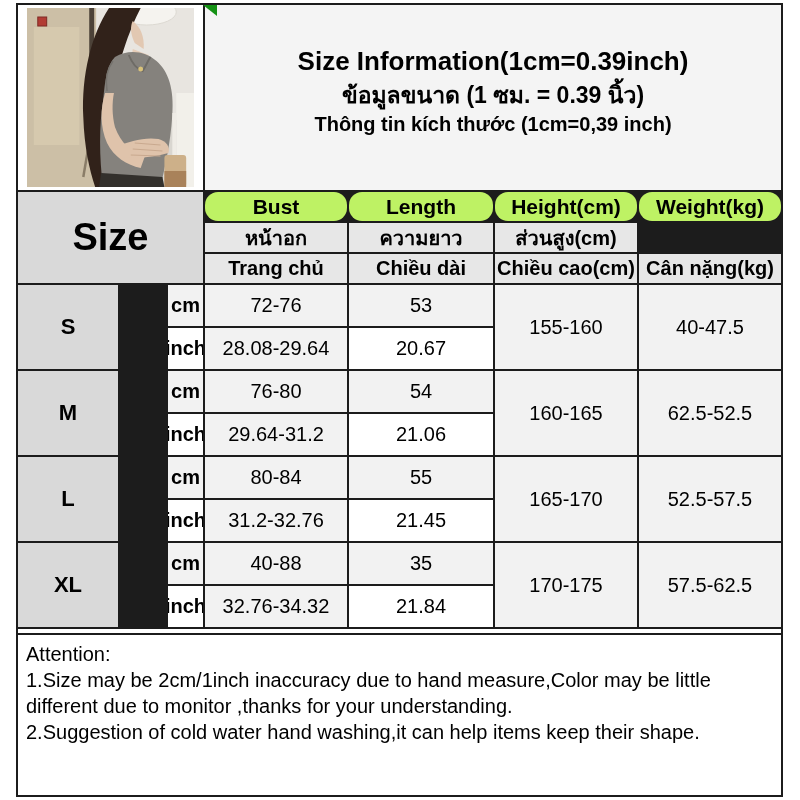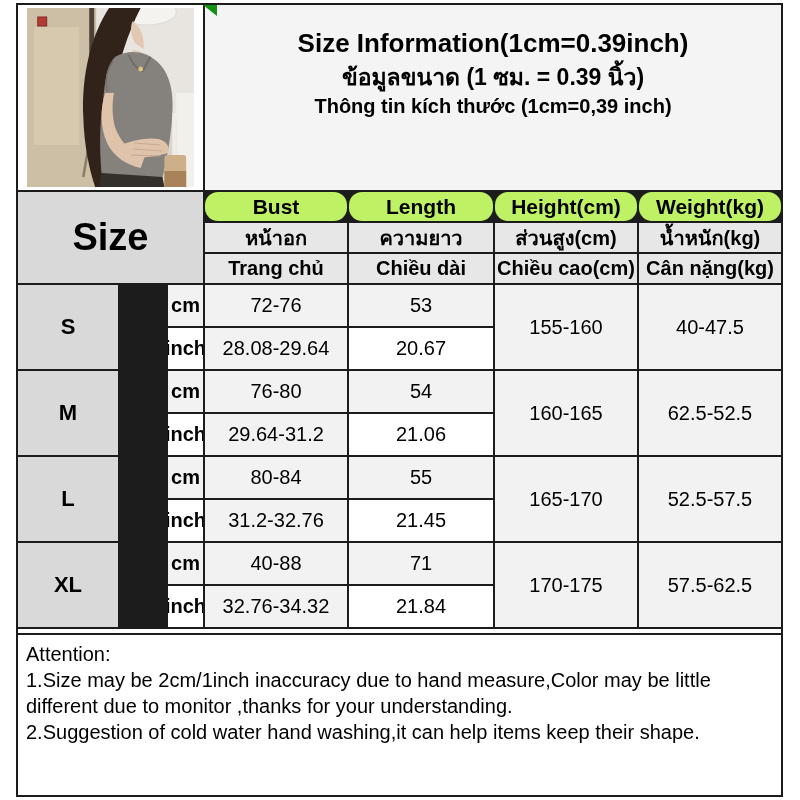--- a/index.html
+++ b/index.html
@@ -14,21 +14,21 @@
     border:2px solid #1c1c1c;background:#fff;
     display:flex;flex-direction:column;box-sizing:content-box;
   }
   
   .top{display:flex;height:185px;border-bottom:2px solid #1c1c1c;flex:0 0 auto;}
   .photo-cell{width:185px;flex:0 0 185px;border-right:2px solid #1c1c1c;background:#fff;}
   .photo-cell svg{display:block;width:100%;height:100%;}
   .title-cell{
     flex:1;background:#f4f4f4;position:relative;
     display:flex;flex-direction:column;align-items:center;justify-content:flex-start;
-    padding-top:24px;gap:5px;text-align:center;
+    padding-top:42px;gap:5px;text-align:center;
   }
   .flag{position:absolute;left:-2px;top:0;}
   .t-en{font-size:26px;font-weight:bold;line-height:1.15;}
   .t-th{font-size:23px;font-weight:bold;line-height:1.15;}
   .t-vi{font-size:20px;font-weight:bold;line-height:1.15;}
   
   .grid{
     flex:0 0 auto;
     display:grid;
     grid-template-columns:100px 83px 142px 144px 142px 1fr;
@@ -106,21 +106,20 @@
   <div class="grid">
 
     <div class="c szbig" style="grid-area:1/1/4/3">Size</div>
     <div class="c hdr" style="grid-area:1/3/2/4">Bust</div>
     <div class="c hdr" style="grid-area:1/4/2/5">Length</div>
     <div class="c hdr" style="grid-area:1/5/2/6">Height(cm)</div>
     <div class="c hdr" style="grid-area:1/6/2/7">Weight(kg)</div>
     <div class="c hdr-th" style="grid-area:2/3/3/4">หน้าอก</div>
     <div class="c hdr-th" style="grid-area:2/4/3/5">ความยาว</div>
     <div class="c hdr-th" style="grid-area:2/5/3/6">ส่วนสูง(cm)</div>
-    <div class="c hdr-th" style="grid-area:2/6/3/7">น้ำหนัก(kg)</div>
     <div class="c hdr-vi" style="grid-area:3/3/4/4">Trang chủ</div>
     <div class="c hdr-vi" style="grid-area:3/4/4/5">Chiều dài</div>
     <div class="c hdr-vi" style="grid-area:3/5/4/6">Chiều cao(cm)</div>
     <div class="c hdr-vi" style="grid-area:3/6/4/7">Cân nặng(kg)</div>
 
     <div class="c szletter" style="grid-area:4/1/6/2">S</div>
     <div class="c unit bg-lt" style="grid-area:4/2/5/3">cm</div>
     <div class="c val bg-lt" style="grid-area:4/3/5/4">72-76</div>
     <div class="c val bg-lt" style="grid-area:4/4/5/5">53</div>
     <div class="c val bg-lt" style="grid-area:4/5/6/6">155-160</div>
@@ -145,21 +144,21 @@
     <div class="c val bg-lt" style="grid-area:8/4/9/5">55</div>
     <div class="c val bg-lt" style="grid-area:8/5/10/6">165-170</div>
     <div class="c val bg-lt" style="grid-area:8/6/10/7">52.5-57.5</div>
     <div class="c unit bg-wh" style="grid-area:9/2/10/3">inch</div>
     <div class="c val bg-lt" style="grid-area:9/3/10/4">31.2-32.76</div>
     <div class="c val bg-wh" style="grid-area:9/4/10/5">21.45</div>
 
     <div class="c szletter" style="grid-area:10/1/12/2">XL</div>
     <div class="c unit bg-lt" style="grid-area:10/2/11/3">cm</div>
     <div class="c val bg-lt" style="grid-area:10/3/11/4">40-88</div>
-    <div class="c val bg-lt" style="grid-area:10/4/11/5">71</div>
+    <div class="c val bg-lt" style="grid-area:10/4/11/5">35</div>
     <div class="c val bg-lt" style="grid-area:10/5/12/6">170-175</div>
     <div class="c val bg-lt" style="grid-area:10/6/12/7">57.5-62.5</div>
     <div class="c unit bg-wh" style="grid-area:11/2/12/3">inch</div>
     <div class="c val bg-lt" style="grid-area:11/3/12/4">32.76-34.32</div>
     <div class="c val bg-wh" style="grid-area:11/4/12/5">21.84</div>
   </div>
 
   <div class="gap-strip"></div>
 
   <div class="attention">

